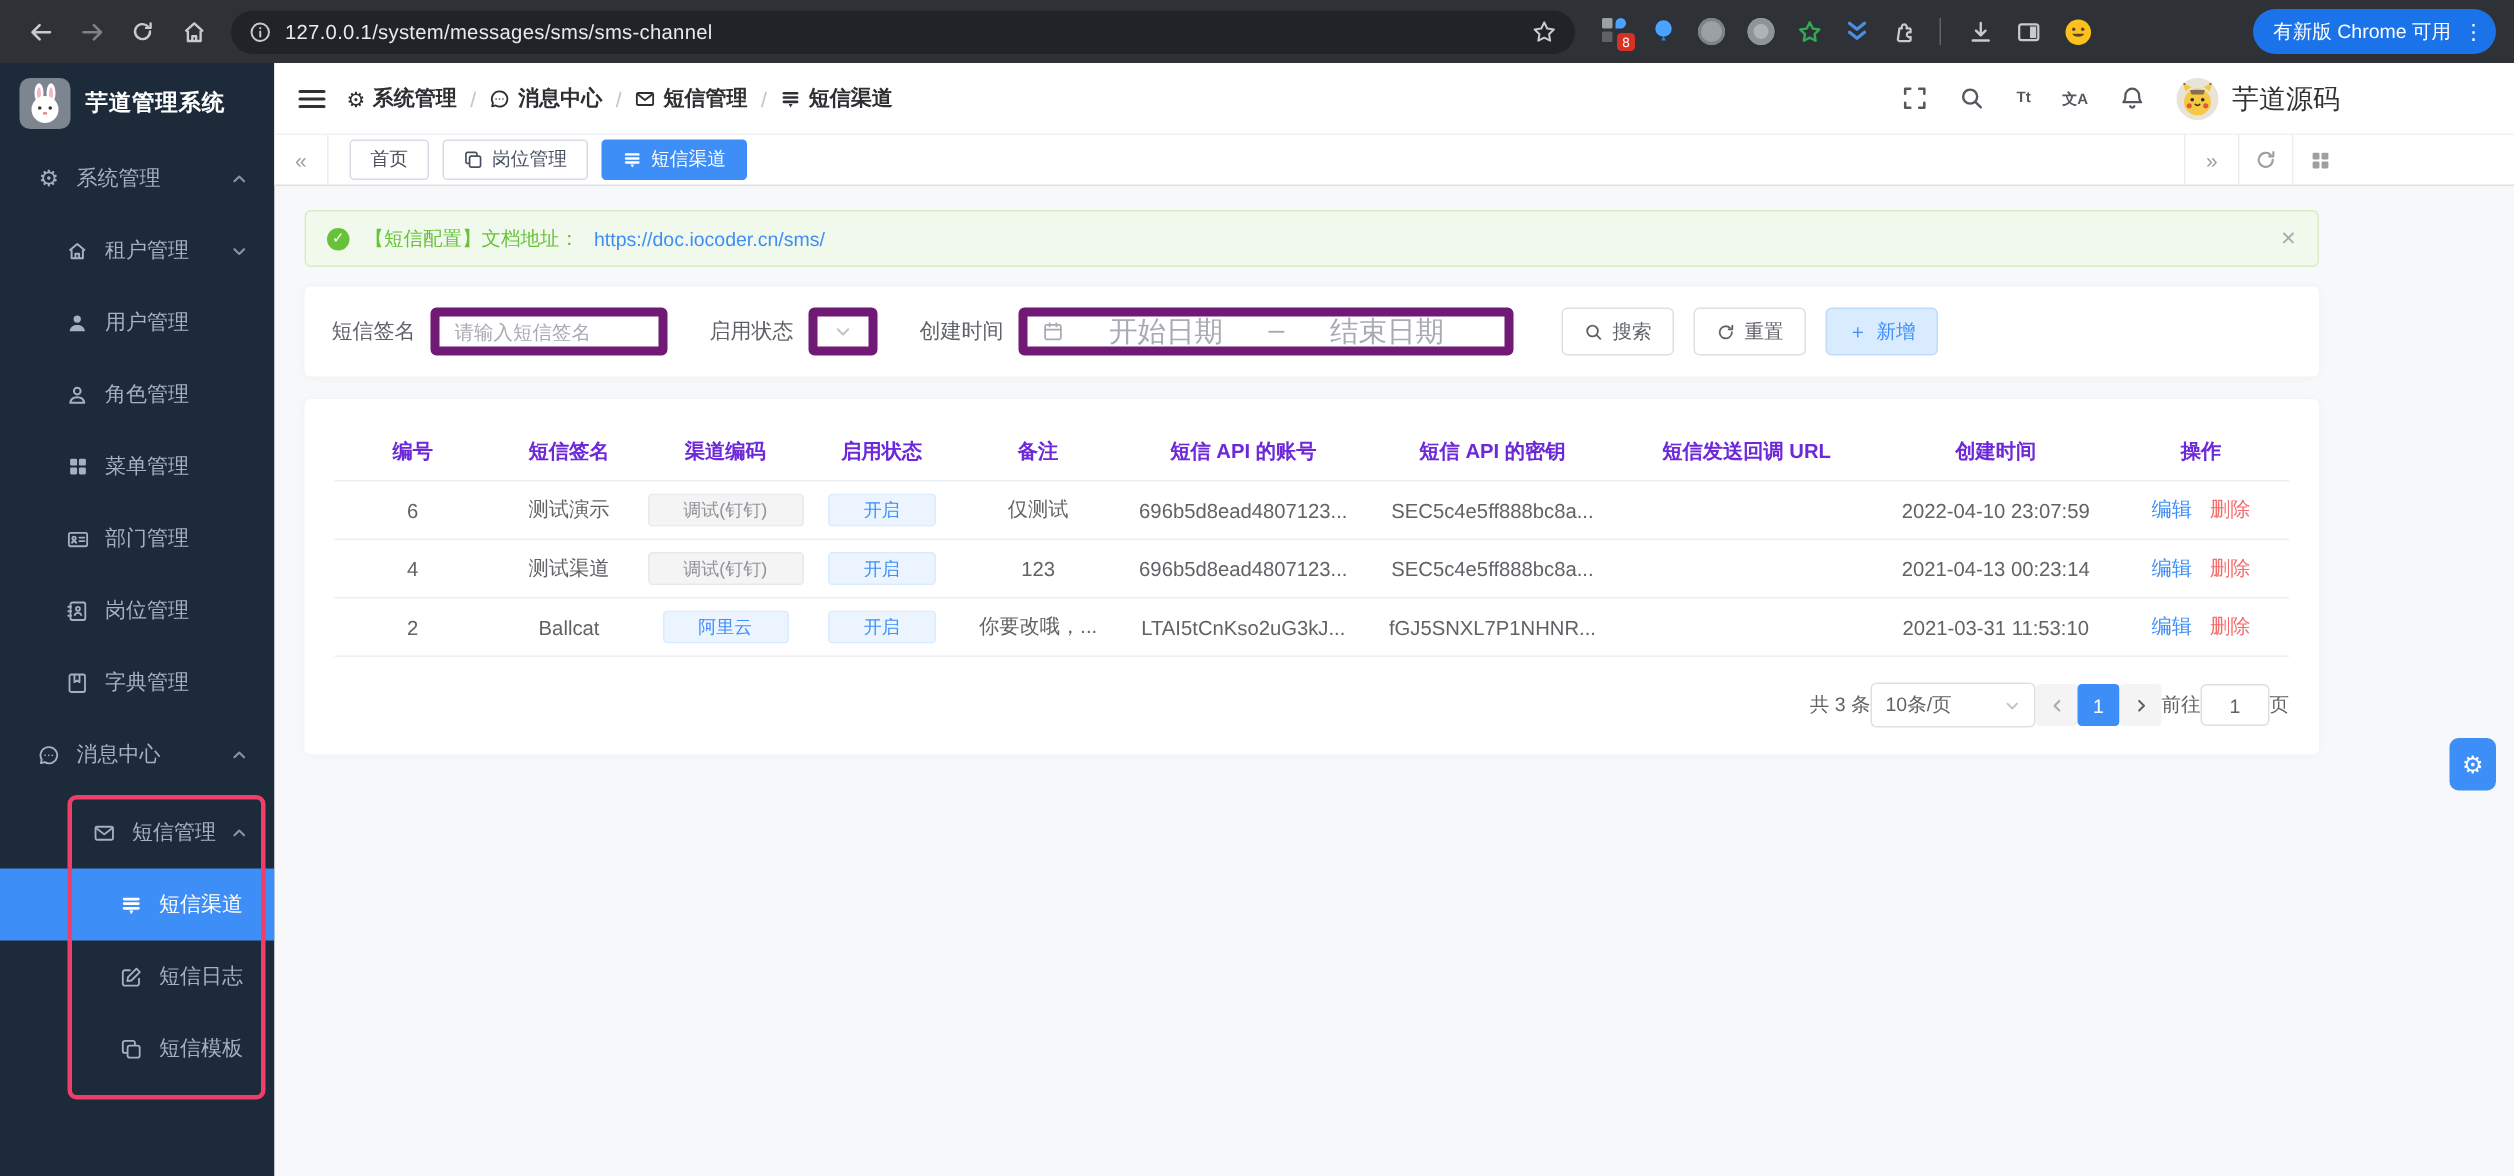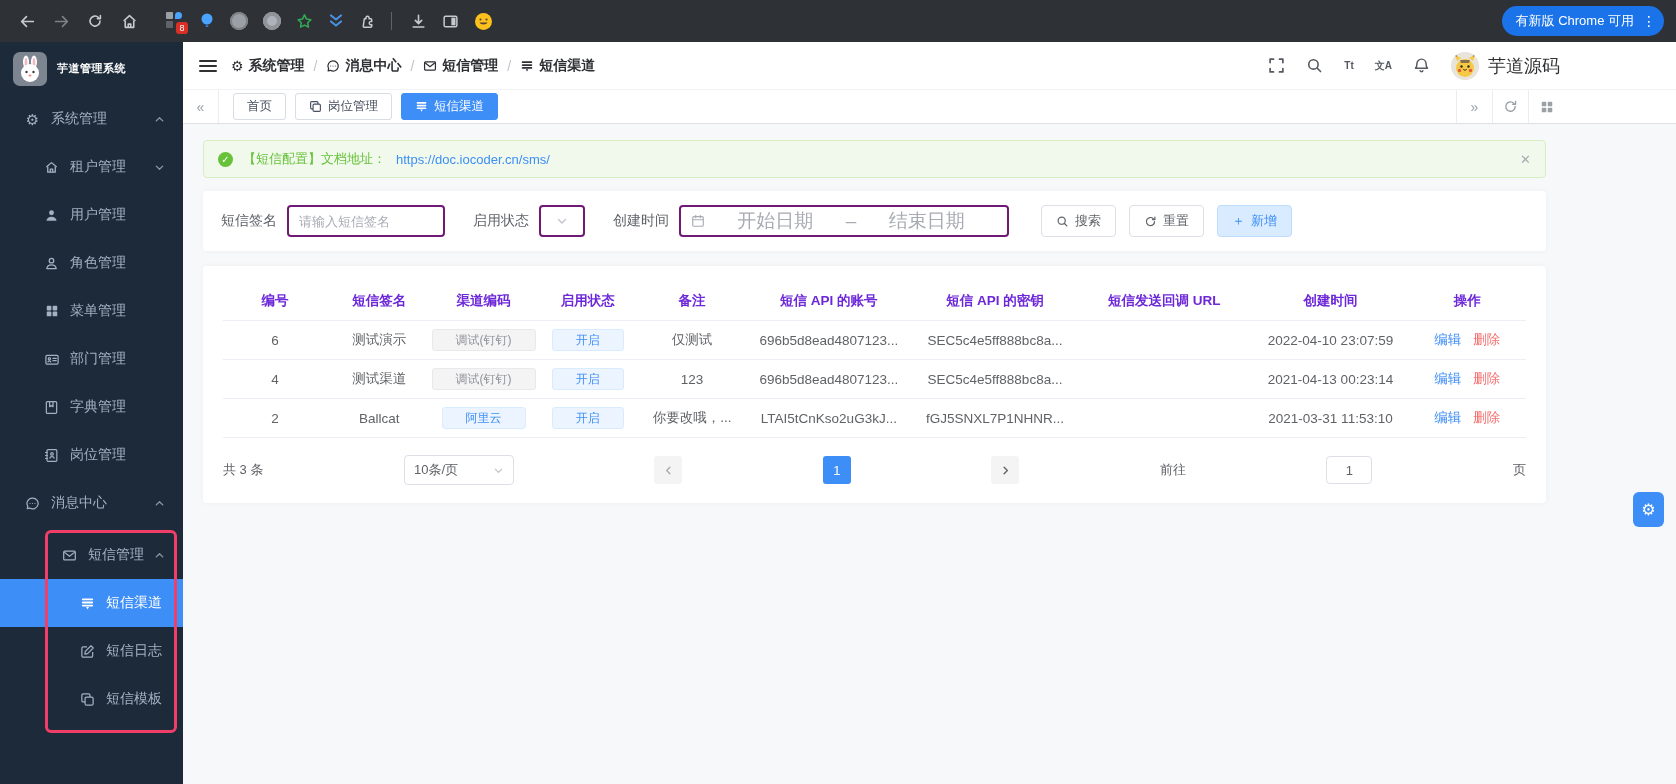--- a/index.html
+++ b/index.html
@@ -21,21 +21,21 @@
   .update-pill { margin-left:auto; background:#1a73e8; color:#fff; height:30px; border-radius:15px; display:flex; align-items:center; padding:0 8px 0 14px; font-size:13px; gap:8px; flex:0 0 auto; }
   .kebab { font-size:14px; line-height:1; }
 
   
   .app { display:flex; height:742px; }
 
   
   .sidebar { width:183px; flex:0 0 183px; background:#1d2a3a; position:relative; color:#a3b1c2; }
   .logo-row { height:53px; display:flex; align-items:center; padding:0 13px; gap:10px; }
   .logo-box { width:34px; height:34px; border-radius:7px; background:#7d8590; display:flex; align-items:center; justify-content:center; overflow:hidden; }
-  .app-title { color:#fff; font-size:11px; font-weight:bold; letter-spacing:.5px; }
+  .app-title { color:#fff; font-size:15px; font-weight:bold; letter-spacing:.5px; }
   .s-item { height:48px; display:flex; align-items:center; gap:10px; font-size:14px; cursor:pointer; padding-right:18px; }
   .s-item .ic { width:17px; display:flex; justify-content:center; font-size:15px; line-height:1; flex:0 0 auto; }
   .s-item .chev { margin-left:auto; color:#8795a5; }
   .t1 { padding-left:24px; }
   .t2 { padding-left:43px; }
   .t3 { padding-left:61px; }
   .t4 { padding-left:79px; }
   .s-item.active { background:#3e8ef7; color:#fff; }
   .gap4 { margin-top:4px; }
   .pink-box { position:absolute; left:45px; top:488px; width:132px; height:203px; border:3px solid #f03e68; border-radius:6px; pointer-events:none; }
@@ -66,21 +66,21 @@
 
   
   .content { flex:1; padding:16px 130px 0 20px; }
   .alert { height:38px; background:#f0f9eb; border:1px solid #d8edc5; border-radius:4px; display:flex; align-items:center; padding:0 14px; gap:10px; font-size:13px; color:#67c23a; }
   .check-ic { width:15px; height:15px; border-radius:50%; background:#67c23a; color:#fff; display:flex; align-items:center; justify-content:center; font-size:10px; flex:0 0 auto; }
   .alert-link { color:#3e8ef7; cursor:pointer; }
   .alert-close { margin-left:auto; color:#a8abb2; font-size:13px; cursor:pointer; }
 
   .form-card { margin-top:13px; background:#fff; border-radius:4px; padding:14px 18px; display:flex; align-items:center; box-shadow:0 0 6px rgba(0,0,0,.04); }
   .f-label { font-size:14px; color:#5f6368; margin-right:10px; white-space:nowrap; }
-  .inp { height:32px; border:2px solid #701a75; border-radius:4px; background:#fff; }
+  .inp { height:32px; border:6px solid #701a75; border-radius:4px; background:#fff; }
   .sig-input { width:158px; padding:0 10px; font-size:13px; color:#606266; outline:none; margin-right:28px; font-family:inherit; }
   .sig-input::placeholder { color:#a8abb2; }
   .status-select { width:46px; display:flex; align-items:center; justify-content:center; color:#c0c4cc; cursor:pointer; margin-right:28px; }
   .date-range { width:330px; display:flex; align-items:center; padding:0 10px; color:#a8abb2; font-size:19px; margin-right:32px; }
   .date-range .dr-ph { flex:1; text-align:center; }
   .btn { height:32px; padding:0 14px; border:1px solid #dcdfe6; background:#fff; border-radius:4px; font-size:13px; color:#5f6368; display:flex; align-items:center; gap:6px; cursor:pointer; margin-right:13px; font-family:inherit; }
   .btn.add { background:#d9ecff; border-color:#bedcfb; color:#3e8ef7; margin-right:0; }
 
   .table-card { margin-top:15px; background:#fff; border-radius:4px; padding:16px 20px 18px; box-shadow:0 0 6px rgba(0,0,0,.04); }
   .t-row { display:flex; align-items:center; height:39px; border-bottom:1px solid #ebeef5; }
@@ -88,21 +88,21 @@
   .t-head .cell { color:#6d28d9; font-weight:600; }
   .c1{width:8%}.c2{width:8%}.c3{width:8%}.c4{width:8%}.c5{width:8%}
   .c6{width:13%}.c7{width:12.5%}.c8{width:13.5%}.c9{width:12%}.c10{width:9%}
   .tag { display:inline-block; height:22px; line-height:20px; padding:0 23px; border-radius:3px; font-size:12px; }
   .tag.gray { background:#f4f4f5; border:1px solid #e9e9eb; color:#909399; }
   .tag.blue { background:#ecf5ff; border:1px solid #d9ecff; color:#3e8ef7; }
   .lnk { cursor:pointer; font-size:13.5px; }
   .lnk.edit { color:#3e8ef7; margin-right:12px; }
   .lnk.del { color:#f56c6c; }
 
-  .pager { display:flex; align-items:center; justify-content:space-between; margin-top:17px; font-size:13px; color:#606266; }
+  .pager { display:flex; align-items:center; justify-content:flex-end; margin-top:17px; font-size:13px; color:#606266; }
   .psel { width:110px; height:30px; border:1px solid #dcdfe6; border-radius:4px; display:flex; align-items:center; justify-content:space-between; padding:0 9px; color:#606266; cursor:pointer; }
   .pbtn { width:28px; height:28px; background:#f4f4f5; border-radius:3px; display:flex; align-items:center; justify-content:center; color:#a8abb2; cursor:pointer; font-size:12px; }
   .pbtn.next { color:#606266; }
   .pcur { width:28px; height:28px; background:#3e8ef7; color:#fff; border-radius:3px; display:flex; align-items:center; justify-content:center; cursor:pointer; font-size:13px; }
   .goto-input { width:46px; height:28px; border:1px solid #dcdfe6; border-radius:4px; text-align:center; font-size:13px; color:#606266; outline:none; font-family:inherit; }
   .gear-fab { position:absolute; right:12px; top:450px; width:31px; height:35px; background:#3e8ef7; border-radius:6px; display:flex; align-items:center; justify-content:center; color:#fff; font-size:16px; cursor:pointer; }
 </style>
 </head>
 <body>
 
@@ -124,20 +124,34 @@
       </svg>
     </span>
   <span class="bnav">
       <svg width="17" height="17" viewBox="0 0 16 16" fill="none" stroke="currentColor" stroke-width="1.5" stroke-linejoin="round">
         <path d="M2.5 7.5 8 2.5l5.5 5"></path>
         <path d="M4 7v6.5h8V7"></path>
         <path d="M6.8 13.5v-3h2.4v3"></path>
       </svg>
     </span>
 
+  <div class="url-pill">
+    <span>
+        <svg width="15" height="15" viewBox="0 0 16 16" fill="none" stroke="#c7cbcf" stroke-width="1.4" stroke-linecap="round">
+          <circle cx="8" cy="8" r="6.2"></circle>
+          <path d="M8 5v.2M8 7.4V11"></path>
+        </svg>
+      </span>
+    <span class="url-text">127.0.0.1/system/messages/sms/sms-channel</span>
+    <span>
+        <svg width="17" height="17" viewBox="0 0 16 16" fill="none" stroke="#c7cbcf" stroke-width="1.3" stroke-linejoin="round">
+          <path d="M8 1.8 9.9 5.7l4.1.6-3 2.9.7 4.1L8 11.4l-3.7 1.9.7-4.1-3-2.9 4.1-.6z"></path>
+        </svg>
+      </span>
+  </div>
 
   <div class="ext-row">
     <span class="ext-chip">
       <i class="pix" style="left:0;top:0;background:#9aa0a6;"></i>
       <i class="pix" style="left:9px;top:0;background:#4aa3ff;border-radius:50% 50% 50% 0;"></i>
       <i class="pix" style="left:0;top:9px;background:#5f6368;"></i>
       <span class="ext-badge">8</span>
     </span>
     <span>
         <svg width="16" height="18" viewBox="0 0 16 18">
@@ -273,36 +287,36 @@
               <circle cx="5.2" cy="7.3" r="1.2"></circle>
               <path d="M3.5 11c.3-1.1 1-1.6 1.7-1.6s1.4.5 1.7 1.6"></path>
               <path d="M9 6.8h3.5M9 9.3h3.5" stroke-linecap="round"></path>
             </svg>
           </span>
         <span>部门管理</span>
       </div>
       <div class="s-item t2">
         <span class="ic">
             <svg width="15" height="15" viewBox="0 0 16 16" fill="none" stroke="currentColor" stroke-width="1.3" stroke-linejoin="round">
-              <rect x="2.5" y="1.8" width="11" height="12.4" rx="1.2"></rect>
-              <path d="M6 1.8v5.4l1.8-1.2 1.8 1.2V1.8"></path>
-            </svg>
-          </span>
-        <span>字典管理</span>
-      </div>
-      <div class="s-item t2">
-        <span class="ic">
-            <svg width="15" height="15" viewBox="0 0 16 16" fill="none" stroke="currentColor" stroke-width="1.3" stroke-linejoin="round">
               <rect x="3.2" y="1.8" width="10.5" height="12.4" rx="1.2"></rect>
               <path d="M1.6 4.8h2M1.6 8h2M1.6 11.2h2" stroke-linecap="round"></path>
               <circle cx="8.5" cy="6.3" r="1.4"></circle>
               <path d="M6 11.2c.4-1.4 1.4-2 2.5-2s2.1.6 2.5 2"></path>
             </svg>
           </span>
         <span>岗位管理</span>
+      </div>
+      <div class="s-item t2">
+        <span class="ic">
+            <svg width="15" height="15" viewBox="0 0 16 16" fill="none" stroke="currentColor" stroke-width="1.3" stroke-linejoin="round">
+              <rect x="2.5" y="1.8" width="11" height="12.4" rx="1.2"></rect>
+              <path d="M6 1.8v5.4l1.8-1.2 1.8 1.2V1.8"></path>
+            </svg>
+          </span>
+        <span>字典管理</span>
       </div>
       <div class="s-item t1">
         <span class="ic">
             <svg width="15" height="15" viewBox="0 0 16 16" fill="none" stroke="currentColor" stroke-width="1.3" stroke-linejoin="round">
               <path d="M8 2.2a5.8 5.8 0 0 0-5 8.8L2.4 13.6l2.7-.7A5.8 5.8 0 1 0 8 2.2z"></path>
               <circle cx="5.4" cy="8" r=".6" fill="currentColor" stroke="none"></circle>
               <circle cx="8" cy="8" r=".6" fill="currentColor" stroke="none"></circle>
               <circle cx="10.6" cy="8" r=".6" fill="currentColor" stroke="none"></circle>
             </svg>
           </span>

